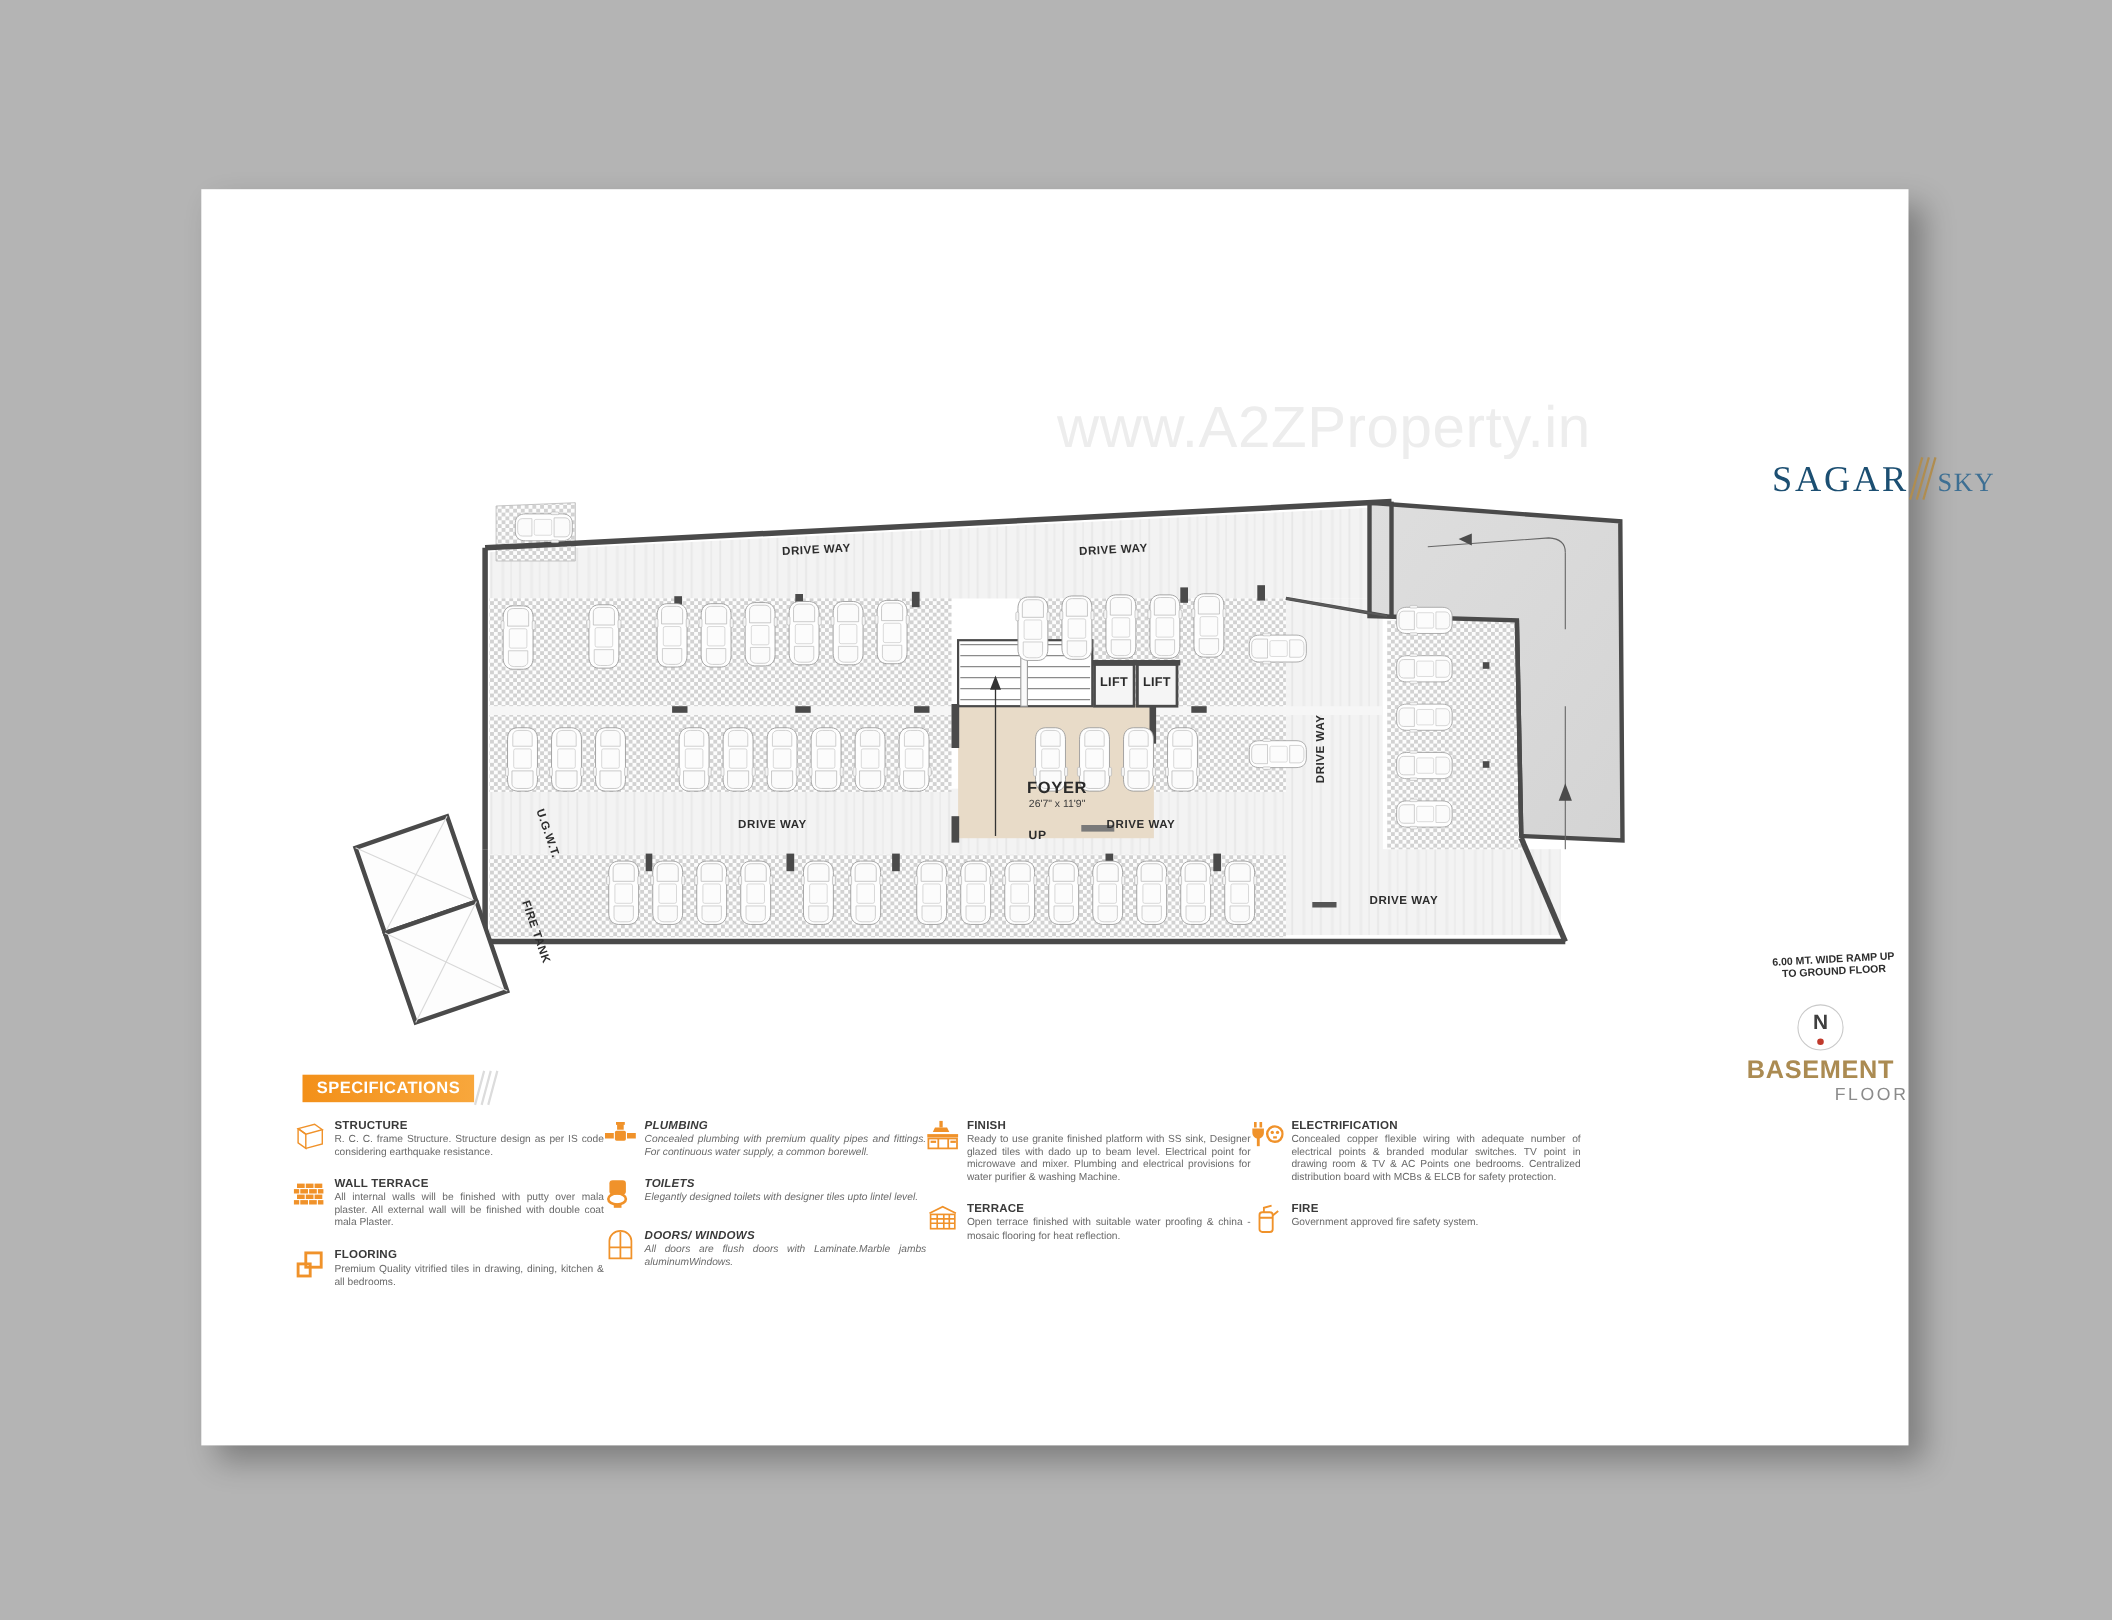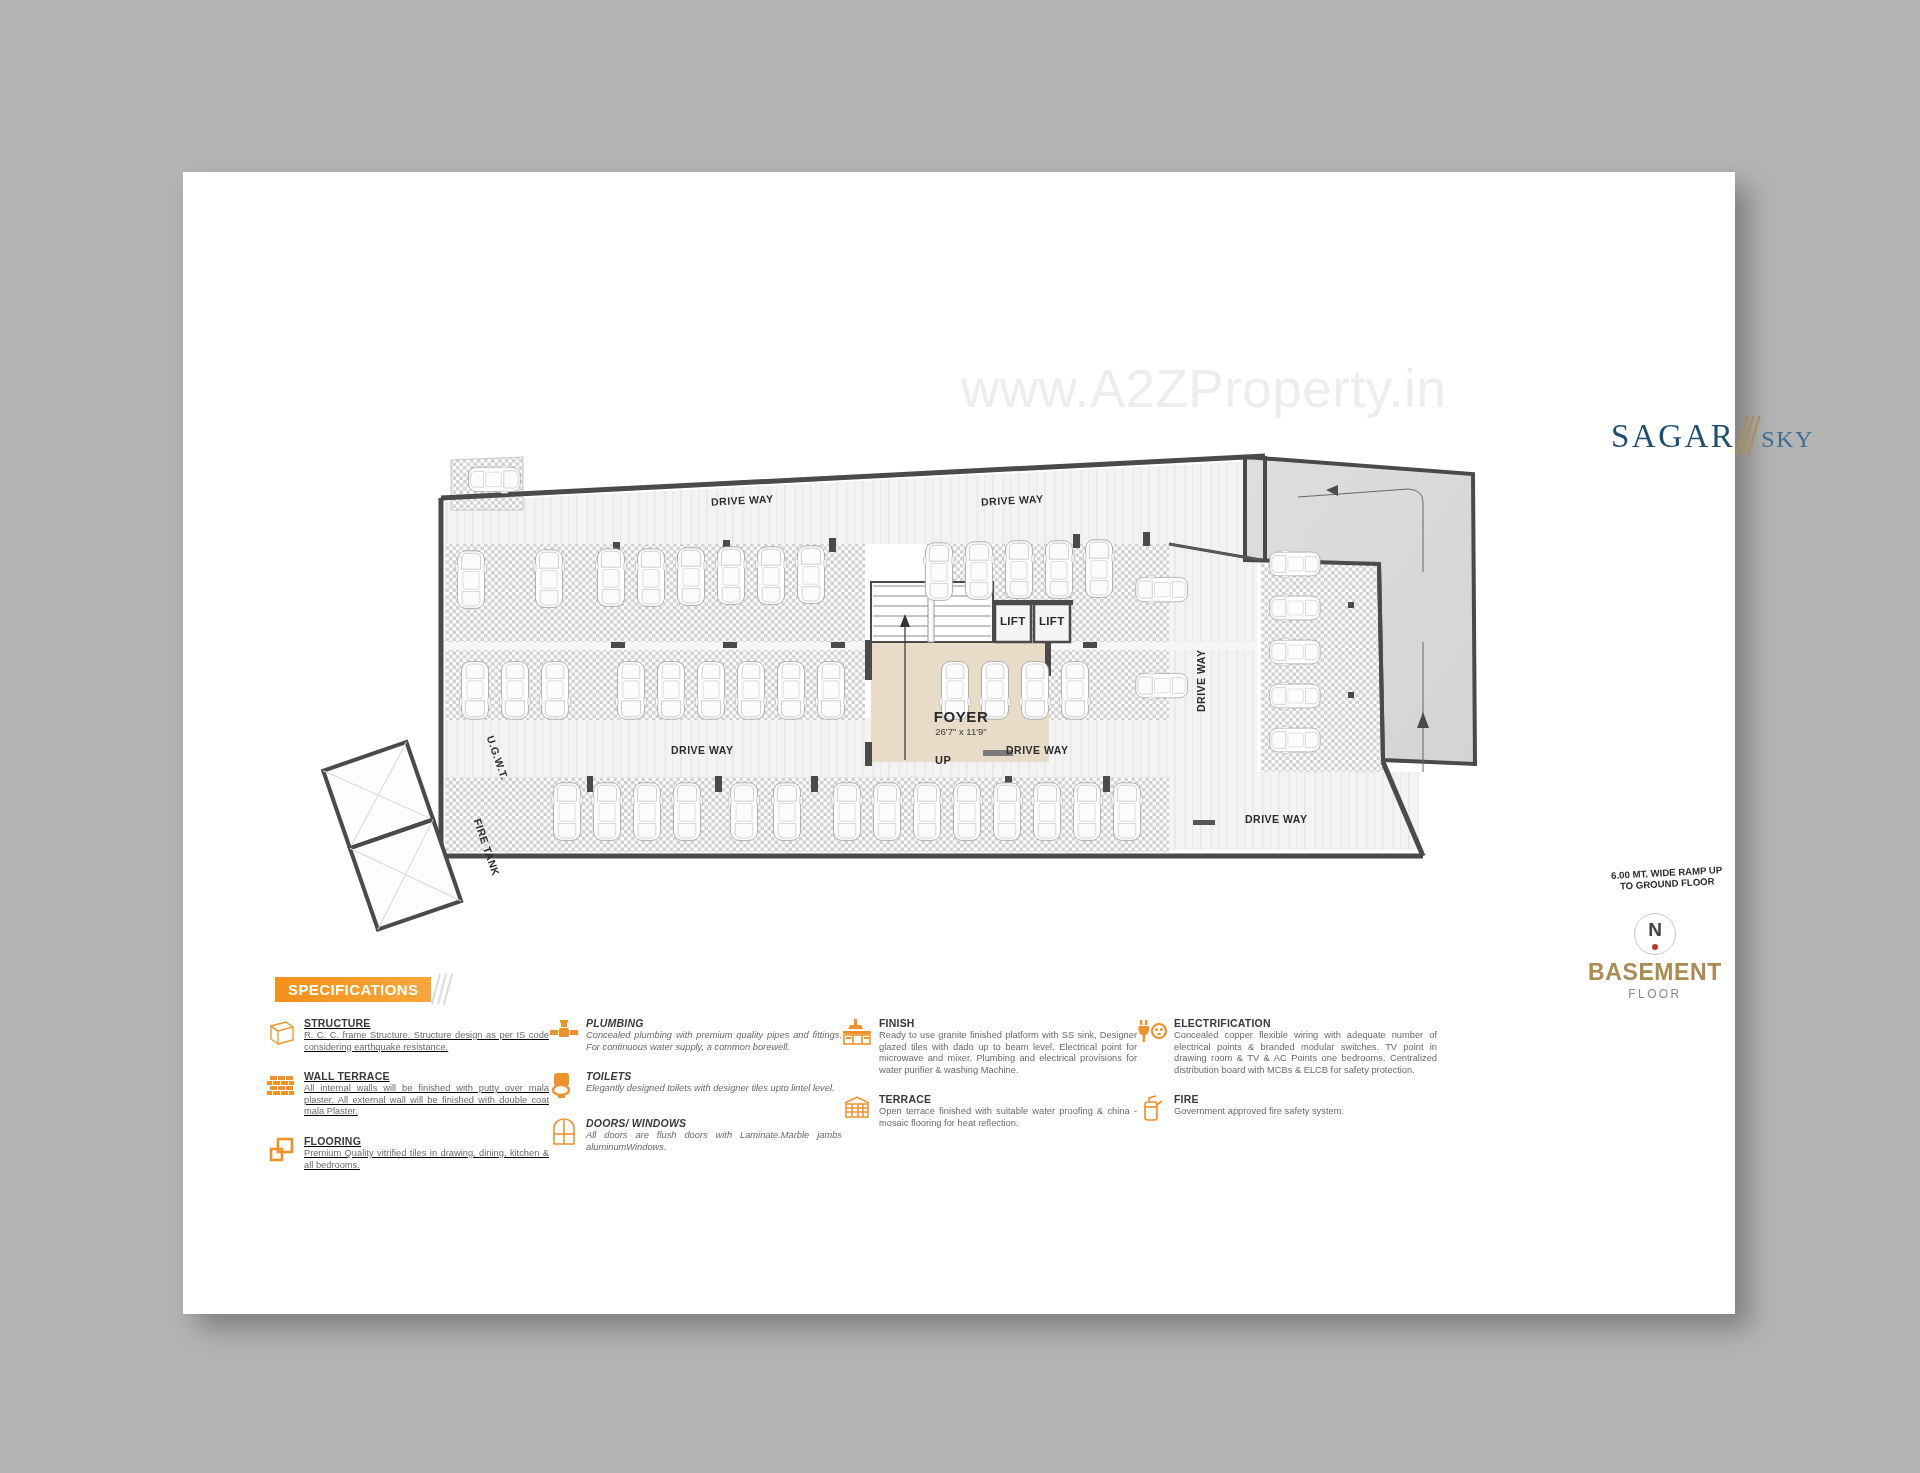--- a/index.html
+++ b/index.html
@@ -74,21 +74,21 @@
   }
   #compass .dot {
     position: absolute; left: 50%; bottom: 4px; margin-left: -3px;
     width: 6px; height: 6px; border-radius: 50%; background: #c0392b;
   }
   #floor-title .ft-main {
     font-size: 23px; font-weight: bold; letter-spacing: .6px;
     color: #ab8b52;
   }
   #floor-title .ft-sub {
-    font-size: 12px; letter-spacing: 2.4px; color: #8b8b8b; margin-top: 1px;
+    font-size: 16px; letter-spacing: 2.4px; color: #8b8b8b; margin-top: 1px; text-align: right;
   }
 
   
   #spec-banner {
     position: absolute; left: 92px; top: 805px;
     height: 25px; display: flex; align-items: center;
   }
   #spec-banner .bar {
     background: linear-gradient(90deg,#f39019 0%,#f8a73c 100%);
     color: #fff; font-size: 15px; font-weight: bold; letter-spacing: .4px;
@@ -98,21 +98,21 @@
   #spec-banner .streak i {
     position: absolute; top: -2px; width: 2px; height: 32px;
     background: #dcdcdc; transform: rotate(15deg);
   }
 
   #spec-cols {
     position: absolute; left: 84px; top: 845px;
     width: 1400px; display: flex; gap: 0;
   }
   .spec-col { display: flex; flex-direction: column; }
-  .spec-col.c1 { width: 282px; text-decoration: underline; }
+  .spec-col.c1 { width: 282px; }
   .spec-col.c2 { width: 293px; font-style: italic; }
   .spec-col.c3 { width: 295px; }
   .spec-col.c4 { width: 300px; }
 
   .spec-item { display: flex; margin-bottom: 17px; }
   .spec-ico {
     width: 30px; min-width: 30px; height: 30px; margin-right: 7px;
     position: relative; color: #f0922a;
   }
   .spec-txt { flex: 1; }

